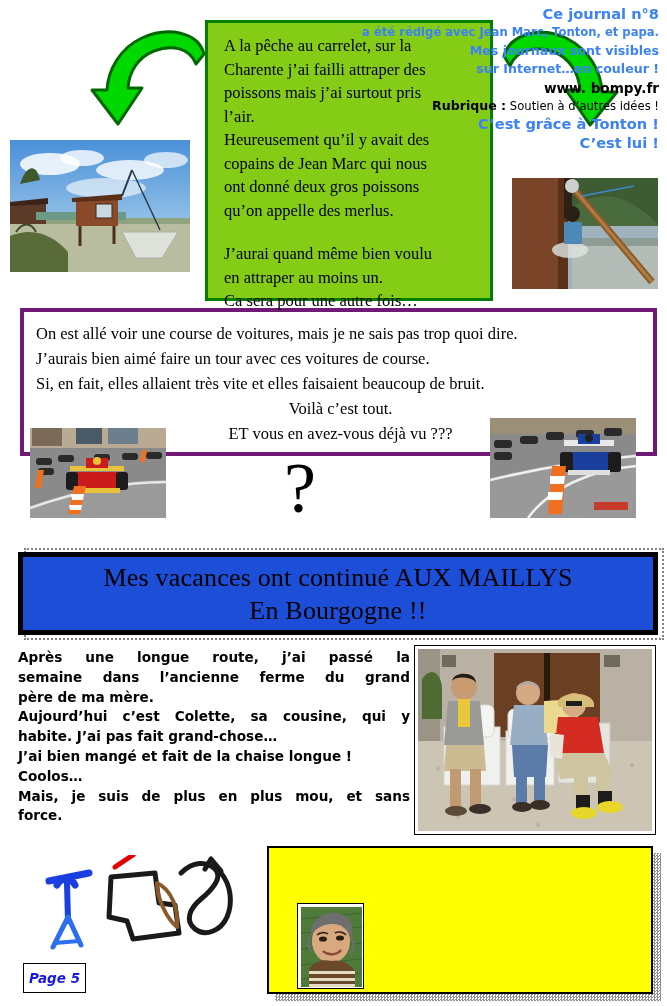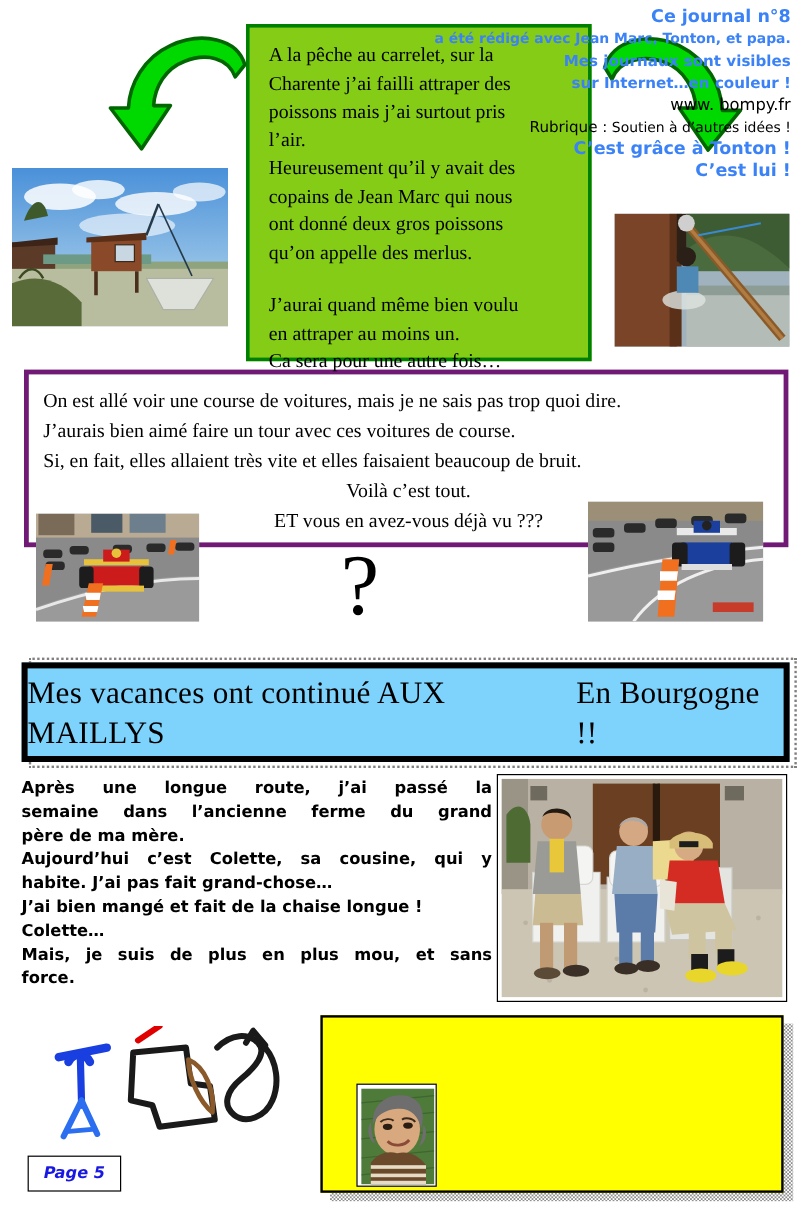--- a/index.html
+++ b/index.html
@@ -78,24 +78,24 @@
   
   #title-banner-shadow{
     left:24px;top:548px;width:640px;height:92px;
     border:2px dotted #808080;
     box-sizing:border-box;
     z-index:3;
   }
   #title-banner{
     left:18px;top:552px;width:640px;height:83px;
     border:5px solid #000;
-    background:#7dd3fc;
+    background:#1d4ed8;
     box-sizing:border-box;
     z-index:4;
-    display:flex;flex-direction:row;align-items:center;justify-content:center;
+    display:flex;flex-direction:column;align-items:center;justify-content:center;
   }
   #title-banner .line{
     font-size:26px;line-height:33px;color:#000;letter-spacing:0.2px;
   }
 
   
   #farm-text{
     left:18px;top:648px;width:392px;
     font-family:"DejaVu Sans", sans-serif;
     font-size:13.6px;
@@ -121,30 +121,30 @@
     z-index:10;
   }
   #yellow-text{
     position:absolute;right:8px;top:5px;width:358px;
     text-align:right;
     font-family:"DejaVu Sans", sans-serif;
     z-index:11;
   }
   #yellow-text .l{margin:0;line-height:18.4px;}
   .blue-bold{color:#3b82f6;font-weight:bold;}
-  .black-bold{color:#000000;font-weight:normal;}
+  .black-bold{color:#000000;font-weight:bold;}
   .black-reg{color:#000000;font-weight:normal;}
   .s15{font-size:14.6px;}
   .s13{font-size:12.6px;}
   .s12{font-size:11.6px;}
   .s14{font-size:13.6px;}
 
   
   #page-box{
-    left:23px;top:963px;width:78px;height:30px;
+    left:23px;top:963px;width:63px;height:30px;
     border:1px solid #000;background:#fff;
     box-sizing:border-box;
     display:flex;align-items:center;justify-content:center;
     z-index:10;
   }
   #page-box span{
     color:#1818e0;font-weight:bold;font-style:italic;
     font-family:"DejaVu Sans",sans-serif;font-size:13.5px;
   }
 
@@ -322,21 +322,21 @@
     <div class="line">En Bourgogne !!</div>
   </div>
 
   <div class="abs" id="farm-text">
     <p class="just">Après une longue route, j’ai passé la</p>
     <p class="just">semaine dans l’ancienne ferme du grand</p>
     <p>père de ma mère.</p>
     <p class="just">Aujourd’hui c’est Colette, sa cousine, qui y</p>
     <p>habite. J’ai pas fait grand-chose…</p>
     <p>J’ai bien mangé et fait de la chaise longue !</p>
-    <p>Colette…</p>
+    <p>Coolos…</p>
     <p class="just">Mais, je suis de plus en plus mou, et sans</p>
     <p>force.</p>
   </div>
 
   <div class="abs photo" id="photo-famille">
     <svg width="234" height="182" viewBox="0 0 234 182">
       <rect width="234" height="182" fill="#c9c2b4"></rect>
       <rect x="0" y="0" width="234" height="96" fill="#b9b2a4"></rect>
       <rect x="0" y="0" width="22" height="96" fill="#9a9487"></rect>
       <rect x="76" y="4" width="52" height="84" fill="#6b3f22"></rect>

